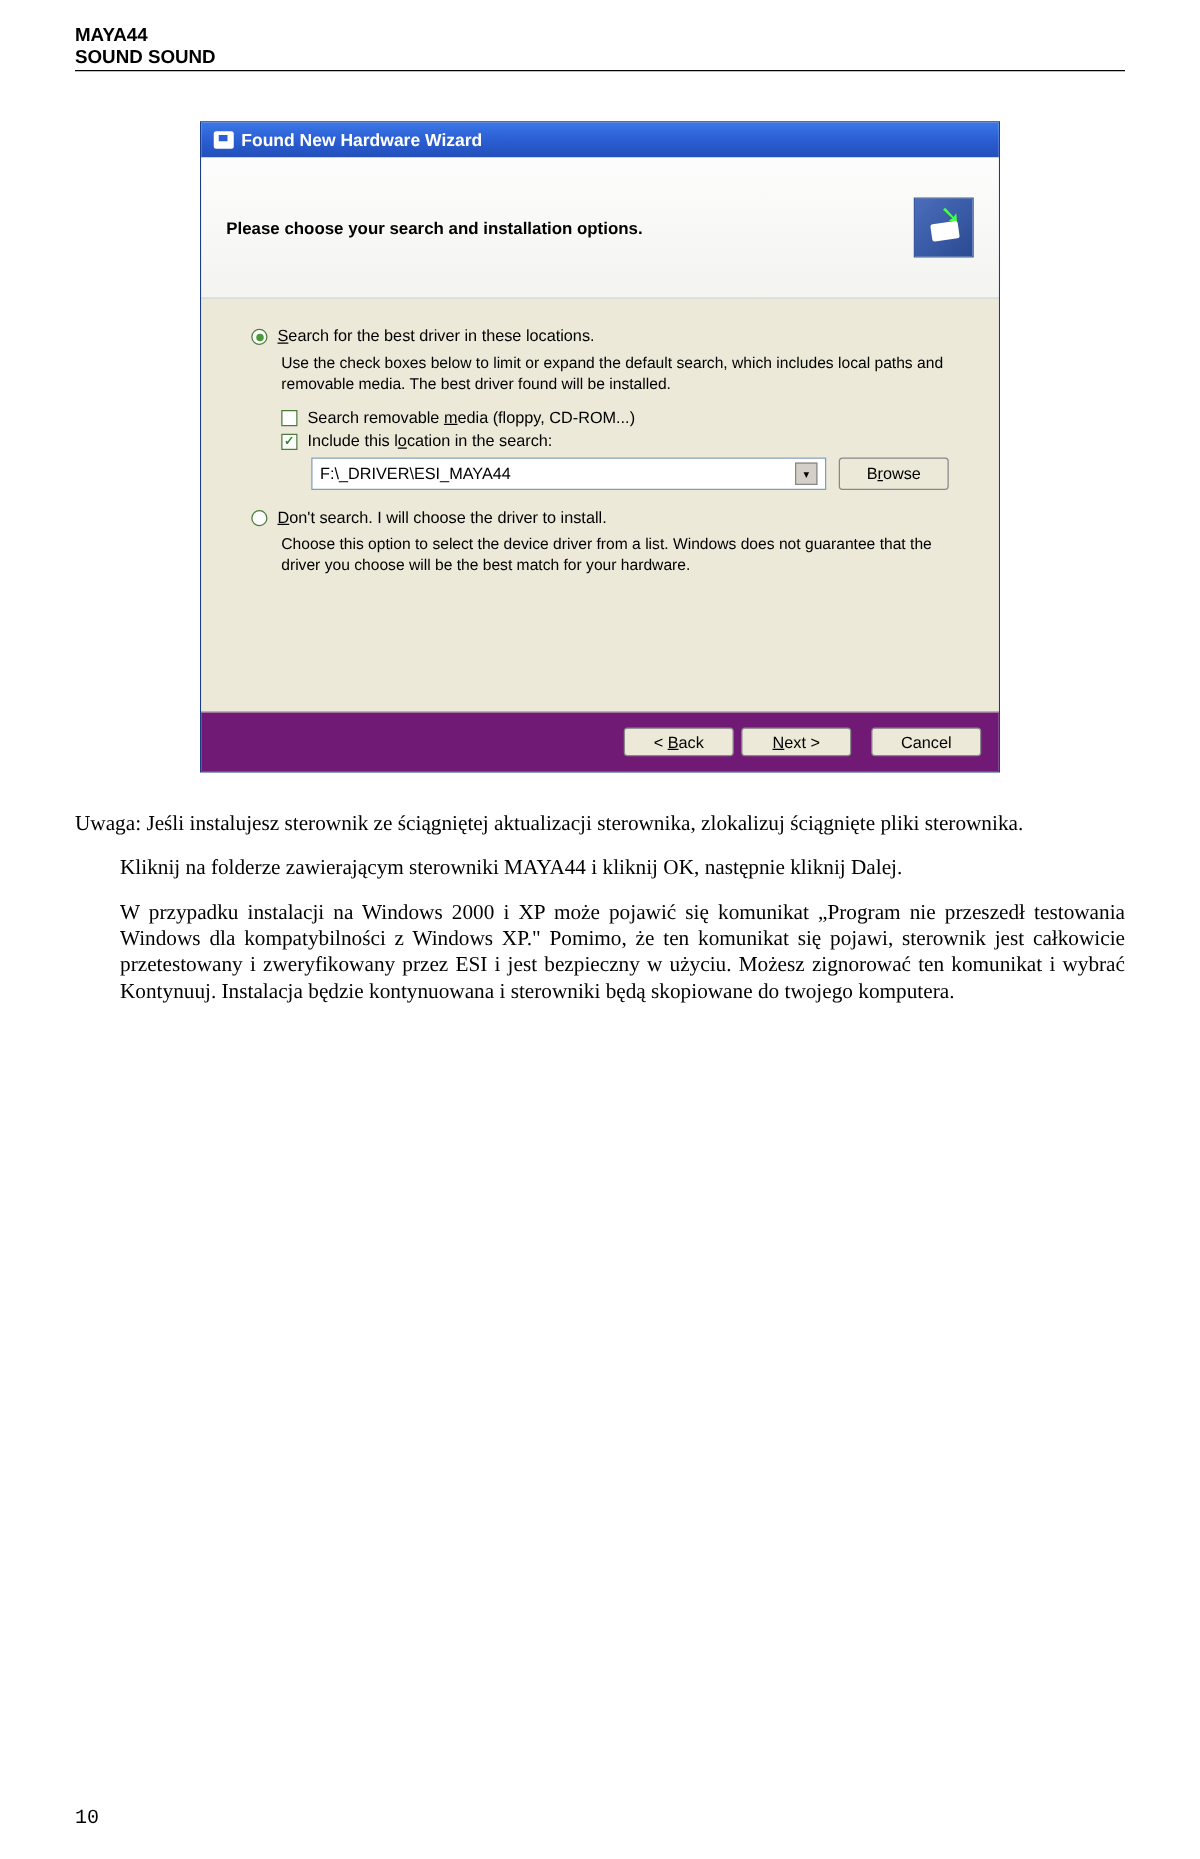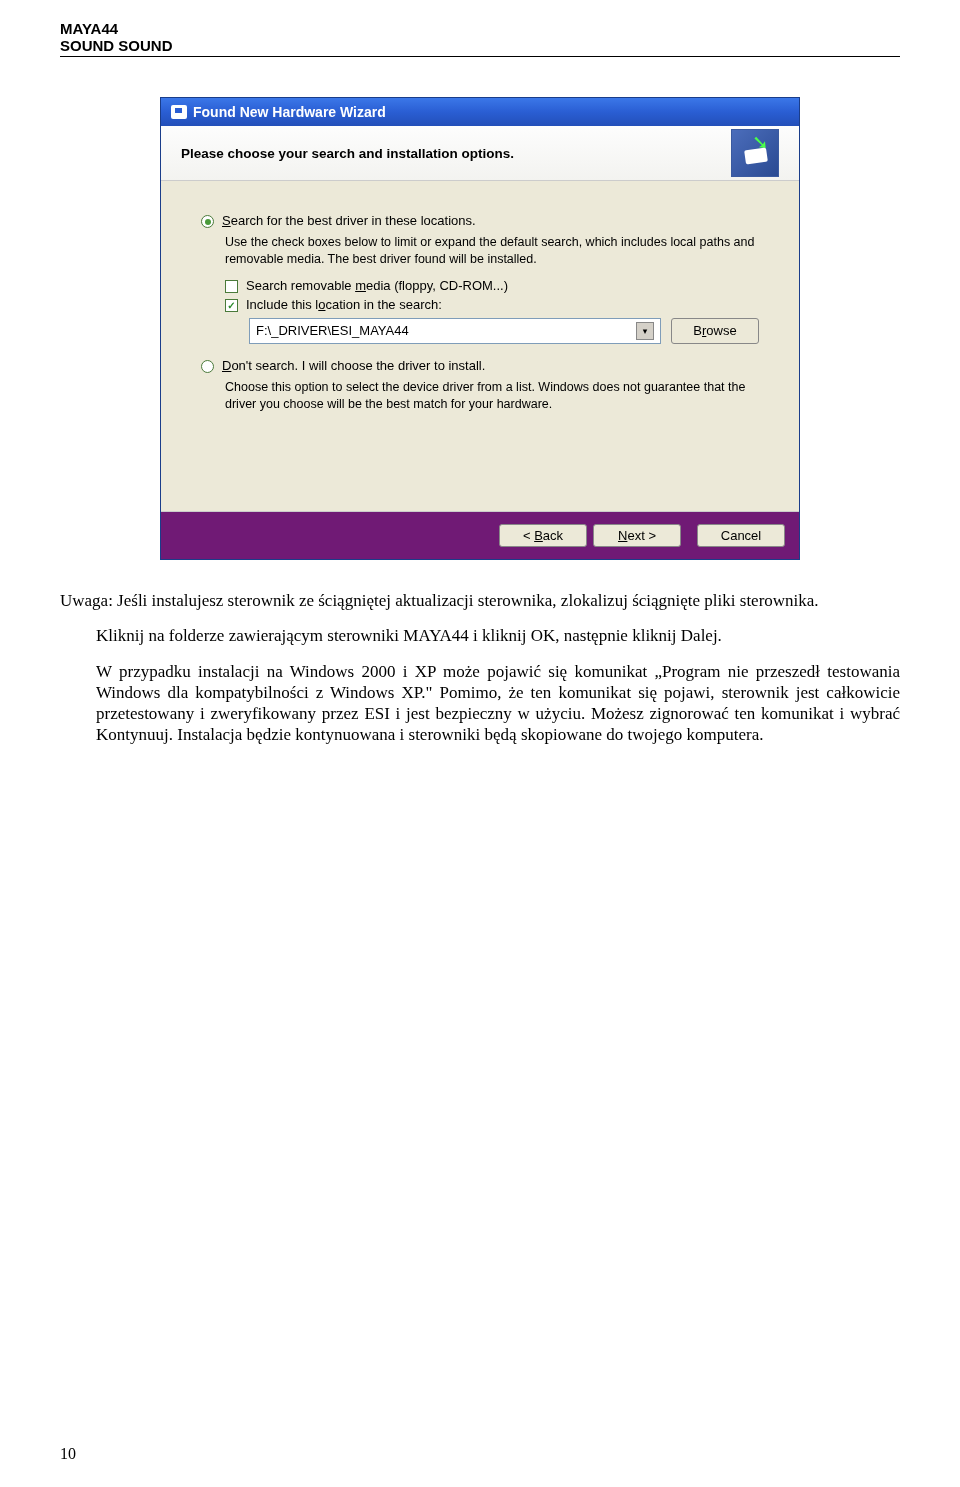--- a/index.html
+++ b/index.html
@@ -41,29 +41,29 @@
     padding: 6px 10px;
     font-weight: bold;
     font-size: 14px;
     display:flex;
     align-items:center;
     gap:6px;
   }
   .content-header {
     background: linear-gradient(to bottom, #fdfdfd 0%, #f3f3f0 100%);
     border-bottom: 1px solid #ccc;
-    padding: 3px 20px;
+    padding: 32px 20px;
     display:flex;
     justify-content:space-between;
     align-items:center;
   }
   .content-header .txt { font-weight: bold; font-size: 13.5px; }
   .content-body {
     background: #ece9d8;
-    padding: 28px 40px 18px 40px;
+    padding: 18px 40px 18px 40px;
     min-height: 330px;
   }
   .radio-row, .check-row {
     display:flex;
     align-items:flex-start;
     gap:8px;
     margin: 4px 0;
   }
   .radio-row label, .check-row label { font-size:13px; }
   .desc-text {
@@ -148,21 +148,21 @@
     font-family: "Times New Roman", Times, serif;
     font-size: 17px;
     line-height: 1.25;
     margin: 14px 0;
   }
   .indent { margin-left: 36px; text-align: justify; }
   .page-number {
     position:absolute;
     bottom: 24px;
     left: 60px;
-    font-family: Liberation Serif, serif;
+    font-family: Liberation Mono, monospace;
     font-size: 16px;
   }
   u.acc{text-decoration: underline;}
 </style>
 </head>
 <body>
 
 <div class="page">
   <div class="header-row">
     <span>MAYA44</span>

